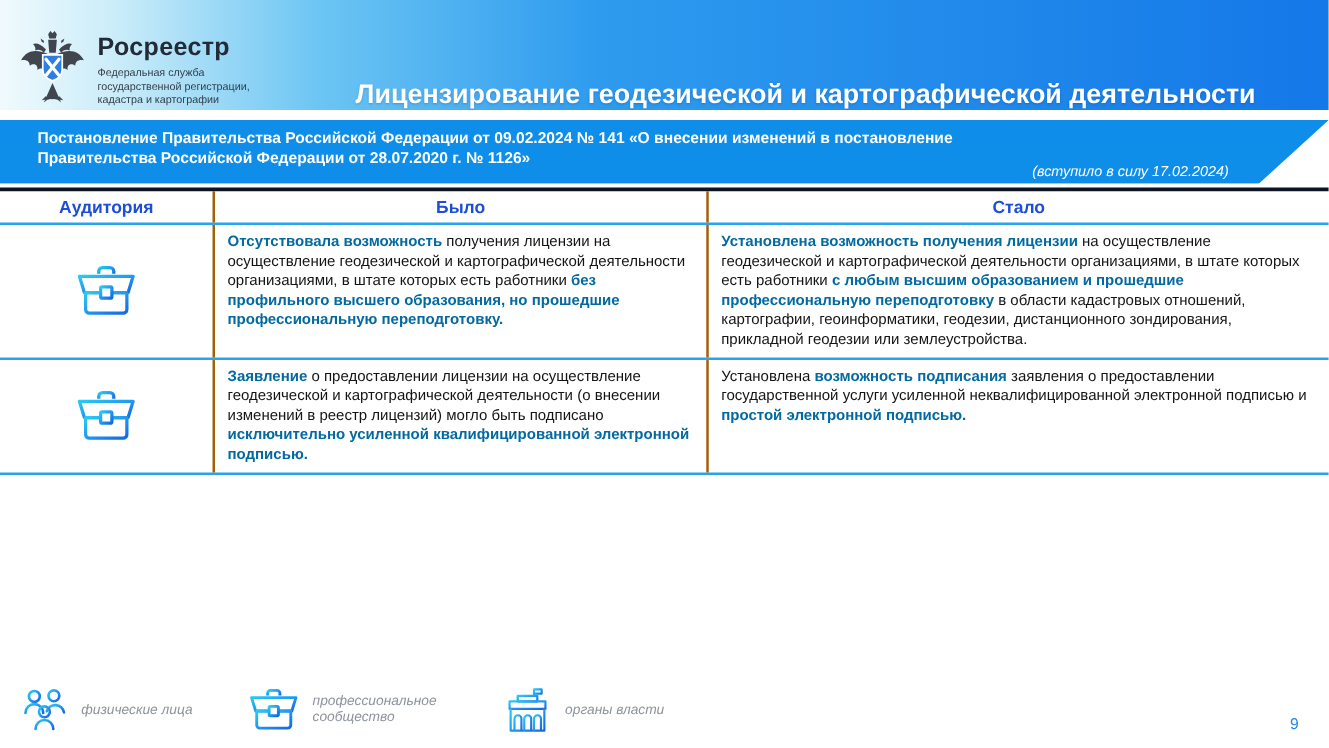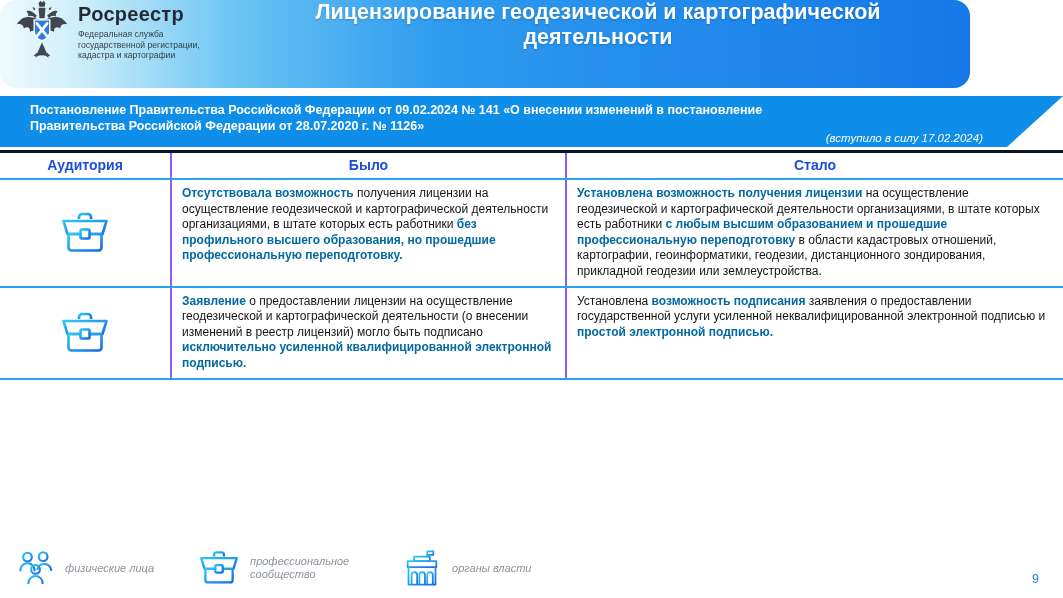--- a/index.html
+++ b/index.html
@@ -6,23 +6,23 @@
   html,body { width:1063px; height:598px; }
   body {
     font-family:"Liberation Sans", sans-serif;
     background:#ffffff;
     position:relative;
     overflow:hidden;
   }
 
   
   .top-header{
-    position:absolute; top:0; left:0; width:970px; height:88px;
+    position:absolute; top:0; left:0; width:1063px; height:88px;
     background:linear-gradient(90deg,#f0fafd 0%, #c9ecf9 9%, #6cc5f3 24%, #2e9bee 45%, #1478e8 100%);
-    display:flex; align-items:flex-start;border-radius:16px;
+    display:flex; align-items:flex-end;
   }
   .logo-block{ display:flex; align-items:center; gap:10px; padding-left:16px; width:252px; flex:0 0 auto; }
   .logo-text .org-name{ font-size:20px; font-weight:bold; color:#232c36; letter-spacing:.3px; }
   .logo-text .org-sub{ font-size:8.6px; line-height:10.5px; color:#333e4a; margin-top:3px; }
   .slide-title{
     flex:1; text-align:center; padding-right:26px;
     color:#ffffff; font-size:21.5px; font-weight:bold;
     text-shadow:0 1px 2px rgba(0,40,90,.25);
   }
 
@@ -40,21 +40,21 @@
   }
 
   
   .licence-table{ position:absolute; top:150px; left:0; width:1063px; border-top:3px solid #0d1423; }
   .t-head, .t-row{ display:grid; grid-template-columns:170px 395px 498px; }
   .t-head{ border-bottom:2px solid #29a3ee; }
   .t-head > div{
     text-align:center; padding:4px 0 5px; color:#1d4ed8;
     font-weight:bold; font-size:14px;
   }
-  .t-head > div + div, .t-row > div + div{ border-left:2px solid #8b5cf6; }
+  .t-head > div + div, .t-row > div + div{ border-left:2px solid #a16207; }
   .t-row{ border-bottom:2px solid #29a3ee; }
   .t-row.row-1{ min-height:100px; }
   .t-row.row-2{ min-height:88px; }
   .audience-cell{ display:flex; align-items:center; justify-content:center; }
   .cell-text{ padding:6px 12px 6px 10px; font-size:12px; line-height:15.6px; color:#141414; }
   .cell-text .hl{ color:#0369a1; font-weight:bold; }
 
   
   .footer-legend{
     position:absolute; left:17px; bottom:8px; height:44px;

